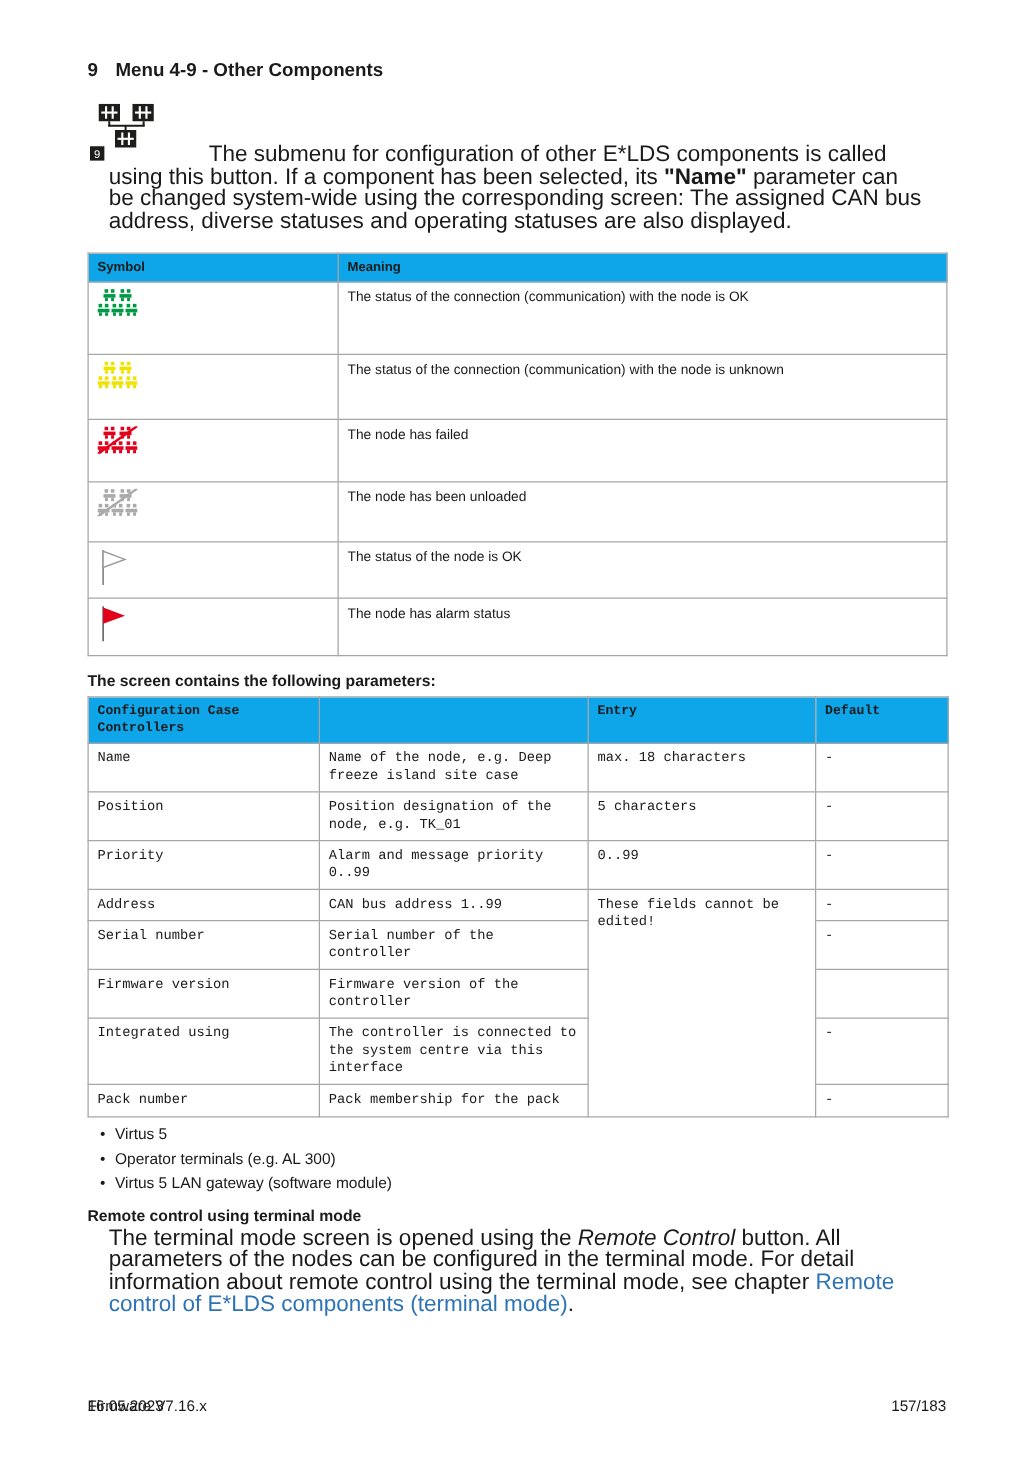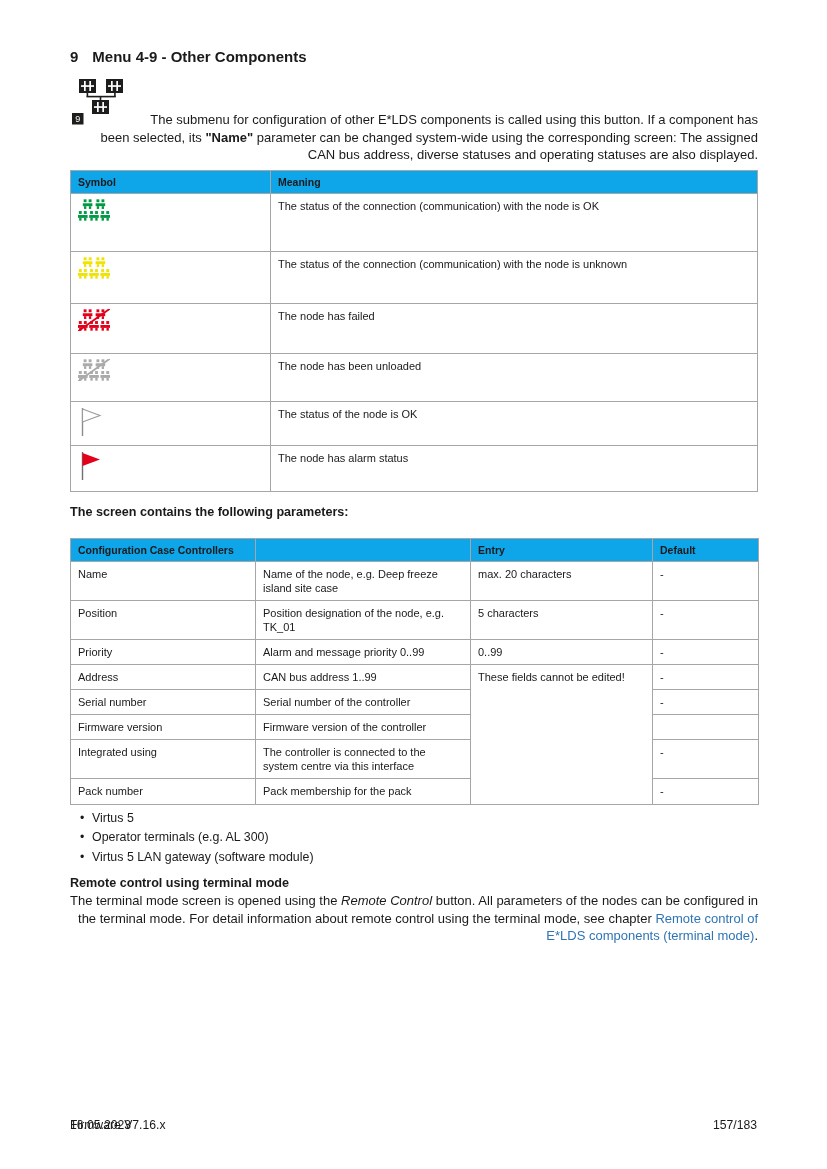--- a/index.html
+++ b/index.html
@@ -4,31 +4,31 @@
 <style>
   html,body{margin:0;padding:0}
   body{width:827px;height:1169px;background:#ffffff;position:relative;overflow:hidden;
        font-family:"Liberation Sans","DejaVu Sans",sans-serif;color:#1a1a1a;}
   .content{position:absolute;left:70px;top:0;width:688px;}
   .logo{margin-top:33px;font-size:37px;font-weight:bold;color:#8c8c8c;letter-spacing:-1px;}
   .sec-title{margin:48px 0 0 0;font-size:15px;font-weight:bold;}
   .sec-num{margin-right:14px;}
   .intro{position:relative;margin-top:13px;}
   .menu-icon{position:absolute;left:2px;top:1px;}
-  .body-text{font-size:13px;line-height:17.6px;margin:0;text-align:right;}
+  .body-text{font-size:18px;line-height:17.6px;margin:17px;}
   .intro-p{padding-top:33px;text-indent:80px;}
   b{font-weight:bold;}
   .tbl{border-collapse:collapse;width:688px;table-layout:fixed;}
   .tbl th,.tbl td{border:1px solid #a6a6a6;padding:5px 7px;font-size:11px;line-height:14px;
        vertical-align:top;text-align:left;font-weight:normal;}
   .tbl th{background:#0ea5e9;font-weight:bold;font-size:10.5px;padding:4px 7px;}
   .symtable{margin-top:6px;}
   .c-sym{width:200px;}
   .symcell{vertical-align:middle;padding-left:10px;}
-  .ptable{margin-top:19px;}
+  .ptable{margin-top:5px;font-family:Liberation Mono, monospace;}
   .c1{width:185px}.c2{width:215px}.c3{width:182px}.c4{width:106px}
   .h3{margin:13px 0 0 0;font-size:12.6px;font-weight:bold;}
   ul.comp{margin:4px 0 0 0;padding:0 0 0 10px;list-style:none;}
   ul.comp li{font-size:12.4px;line-height:19.5px;padding-left:12px;position:relative;}
   ul.comp li::before{content:"\2022";position:absolute;left:0;top:0;}
   .remote-p{margin-top:2px;}
   .link{color:#2e74b5;cursor:pointer;}
   .btn-name{font-style:italic;}
   .footer{position:absolute;left:70px;right:70px;top:1118px;font-size:12.2px;}
   .f-c{position:absolute;left:0;right:0;text-align:left;}
@@ -174,21 +174,21 @@
           <th>Configuration Case Controllers</th>
           <th></th>
           <th>Entry</th>
           <th>Default</th>
         </tr>
       </thead>
       <tbody>
         <tr style="height:38px">
           <td>Name</td>
           <td>Name of the node, e.g. Deep freeze island site case</td>
-          <td>max. 20 characters</td>
+          <td>max. 18 characters</td>
           <td>-</td>
         </tr>
         <tr style="height:38px">
           <td>Position</td>
           <td>Position designation of the node, e.g. TK_01</td>
           <td>5 characters</td>
           <td>-</td>
         </tr>
         <tr style="height:24px">
           <td>Priority</td>

